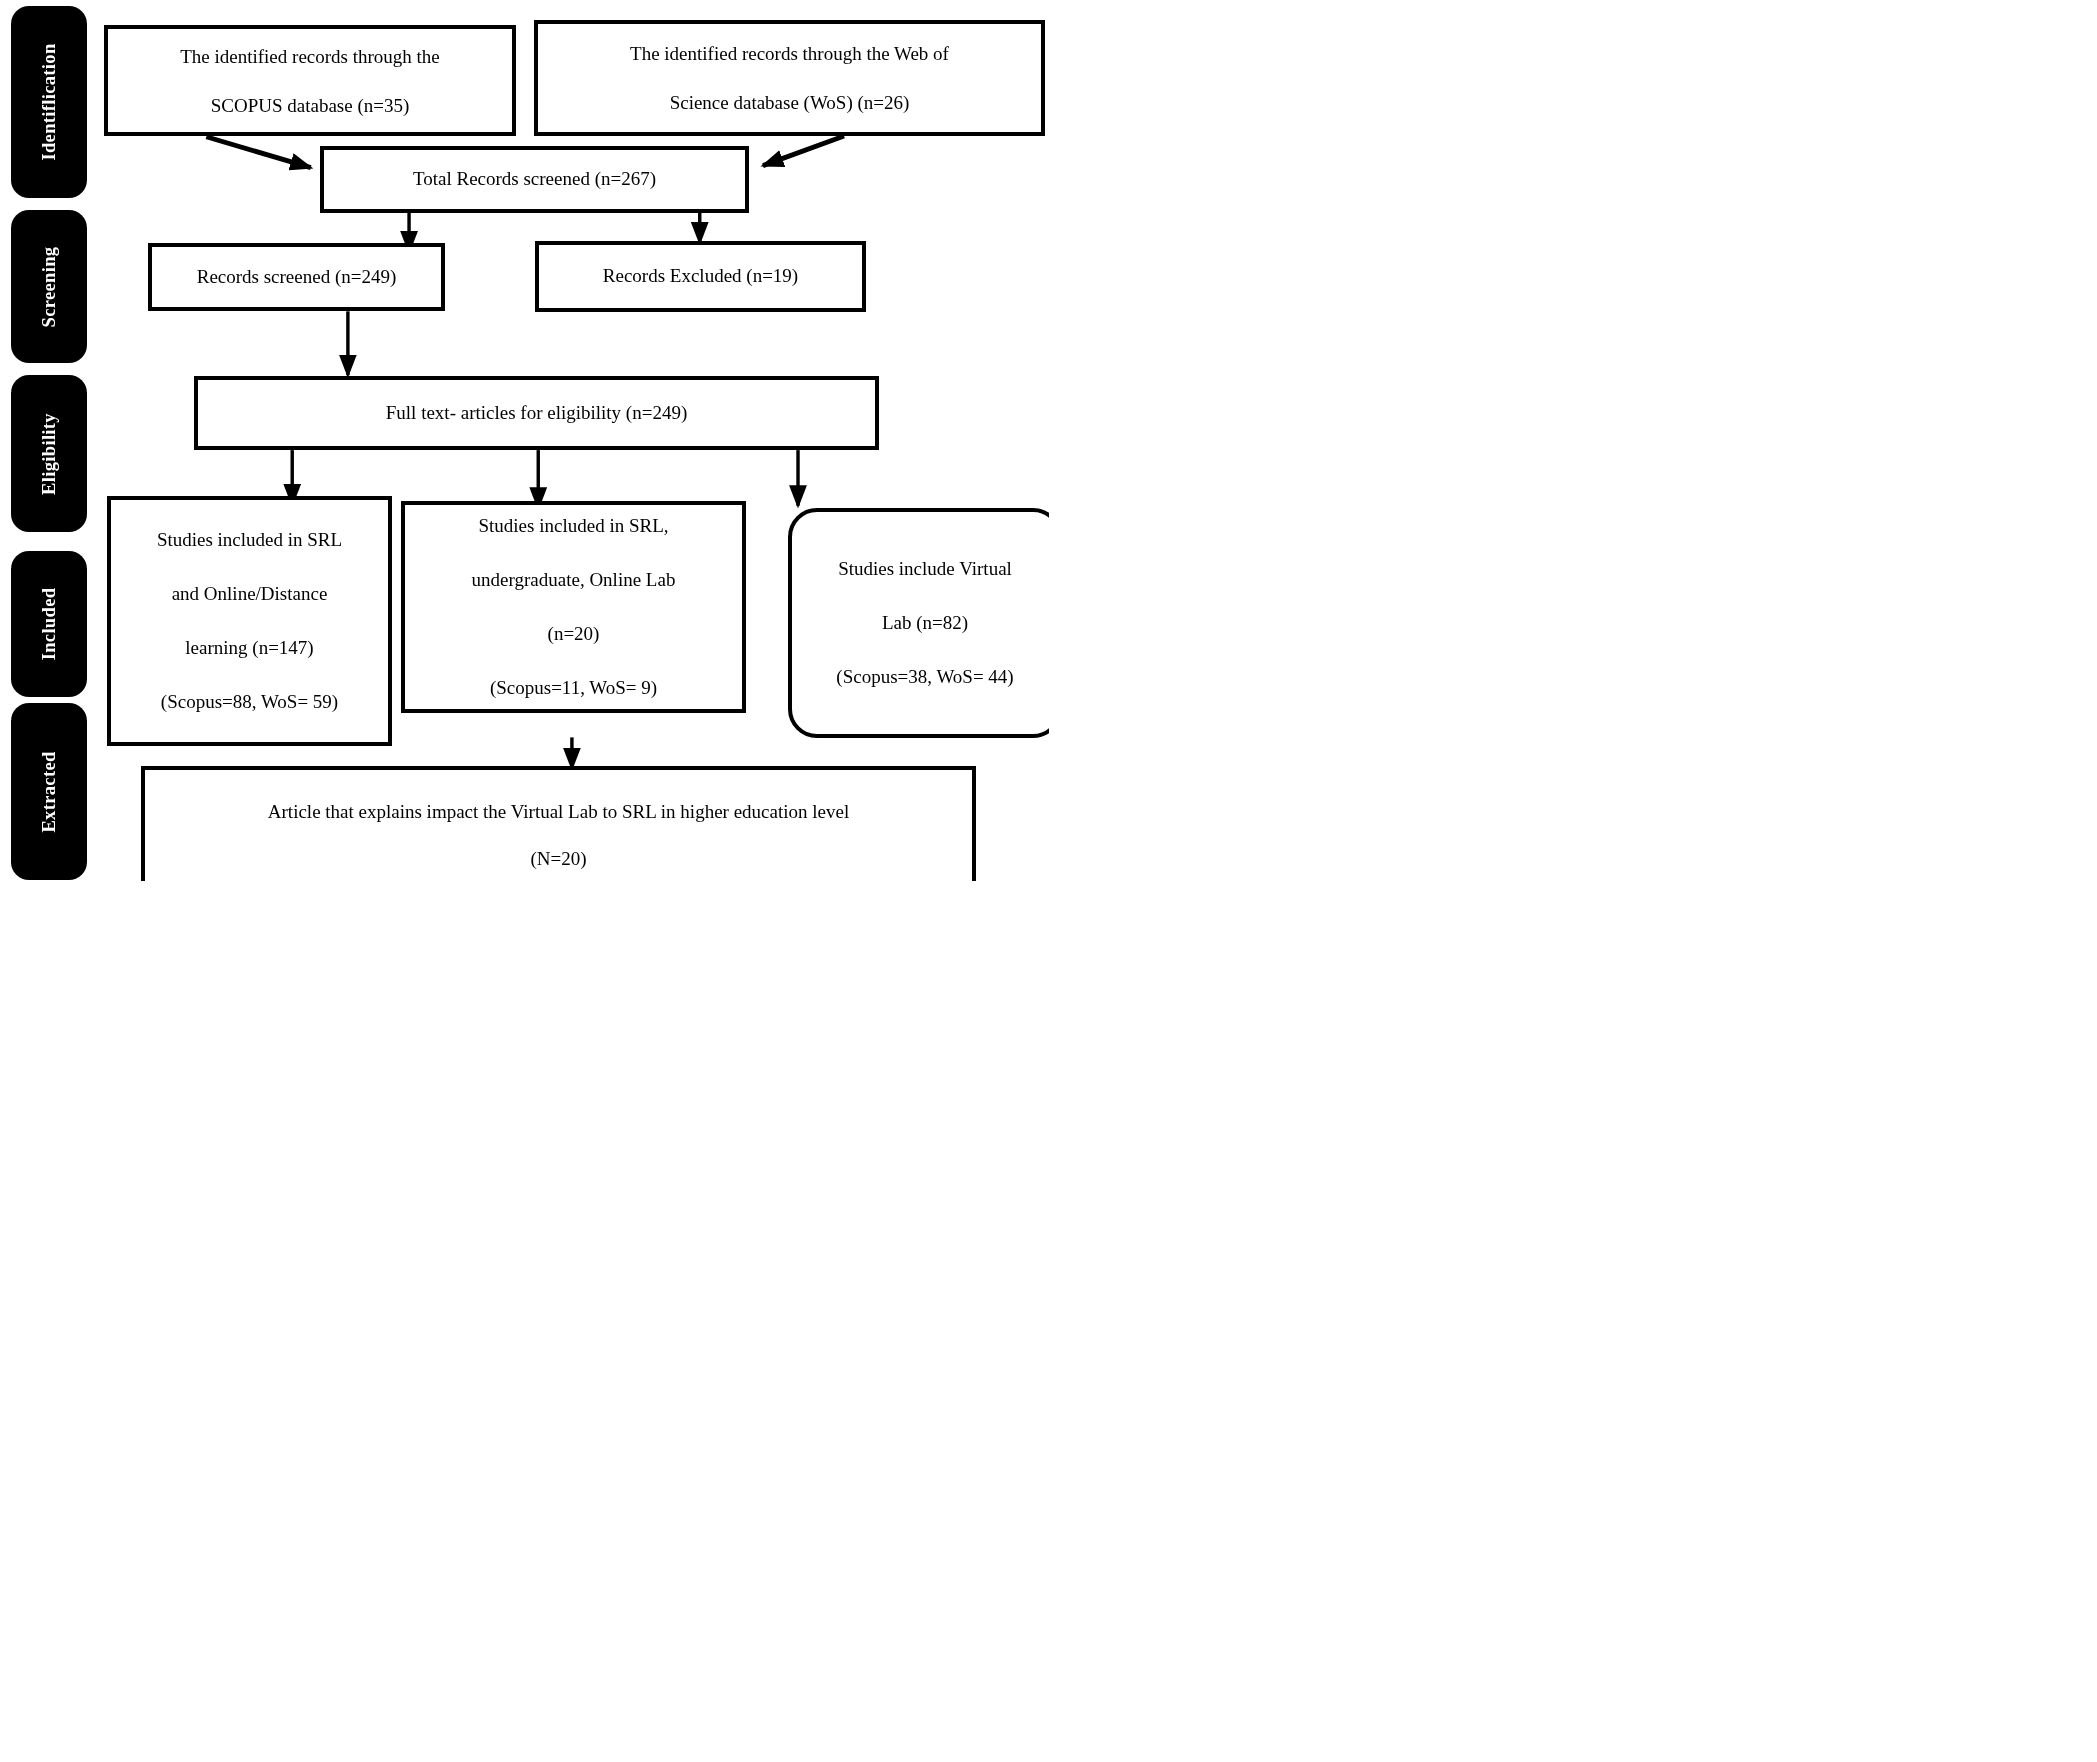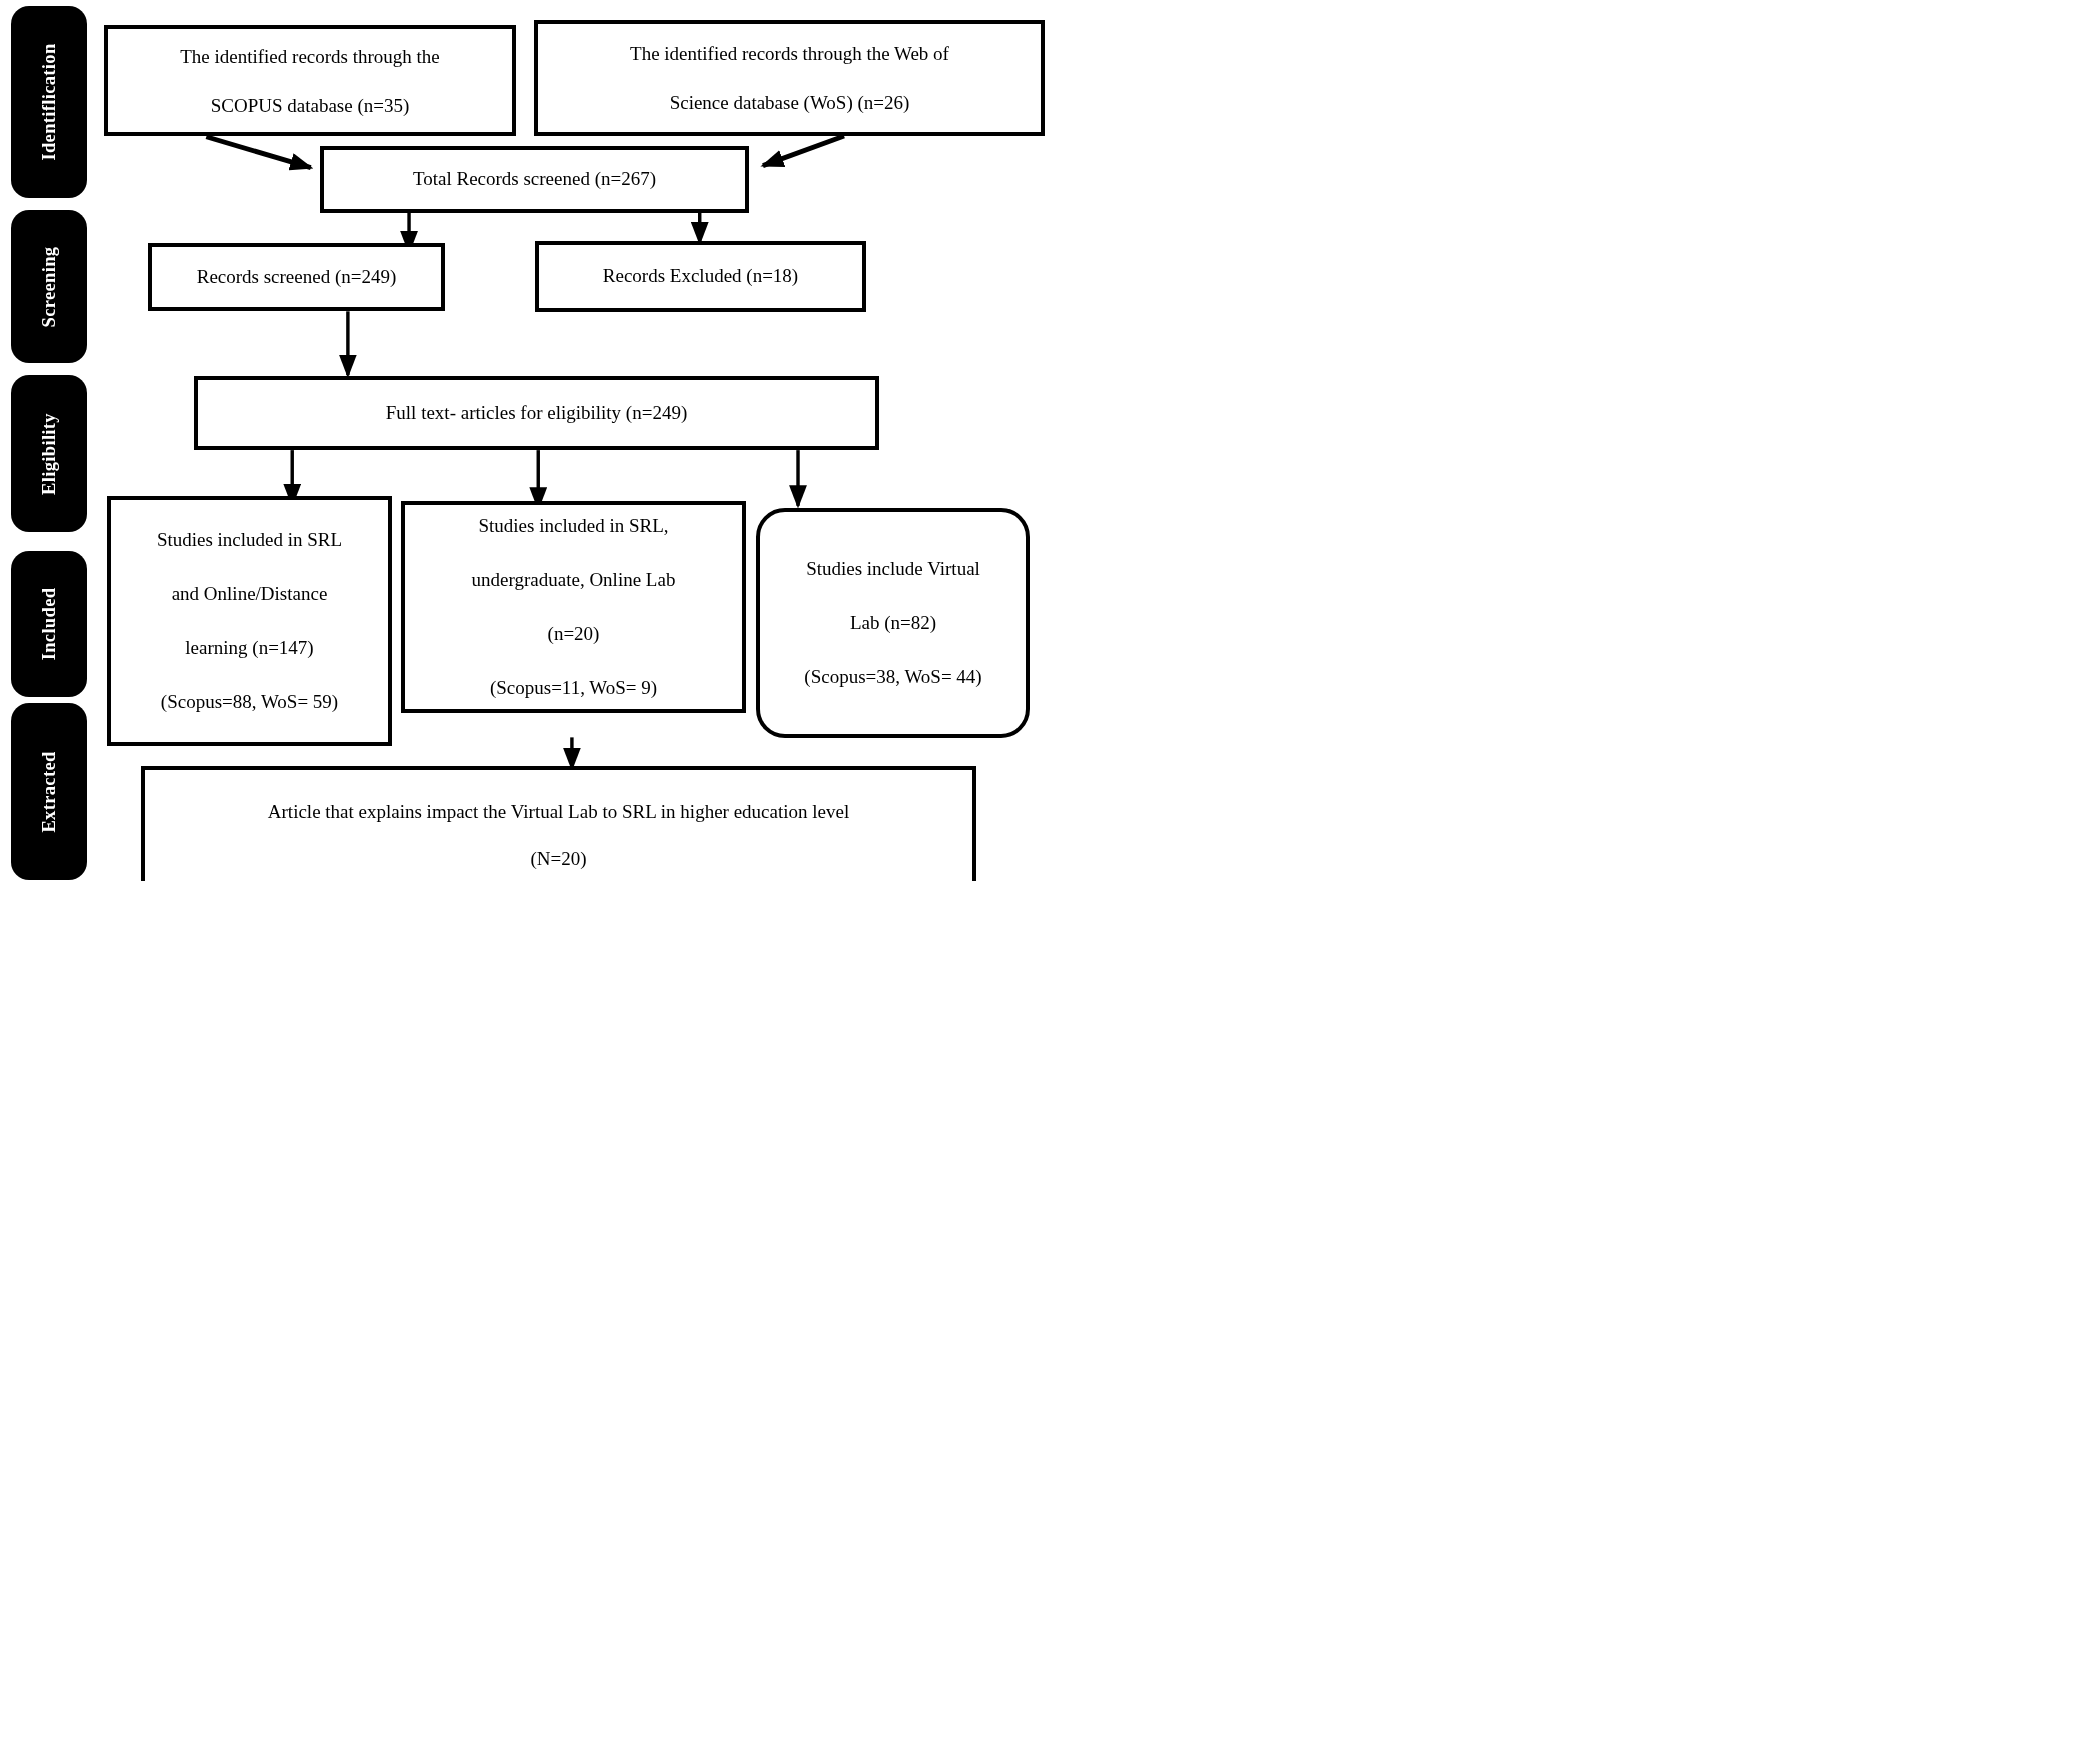--- a/index.html
+++ b/index.html
@@ -61,21 +61,21 @@
   .lh-25 .line { line-height: 2.5; }
 
   .box-scopus    { left: 104px;  top: 25.4px;   width: 412px;  height: 111px; }
   .box-wos       { left: 534px;  top: 20px;   width: 511px;  height: 116px; text-align: center; }
   .box-total     { left: 320px;  top: 146px;  width: 429px;  height: 67px; }
   .box-screened  { left: 148px;  top: 243px;  width: 297px;  height: 68px; }
   .box-excluded  { left: 535px;  top: 241px;  width: 331px;  height: 71px; }
   .box-fulltext  { left: 194px;  top: 376px;  width: 685px;  height: 74px; }
   .box-srlonline { left: 107px;  top: 496px;  width: 285px;  height: 250px; }
   .box-srlvlab   { left: 401px;  top: 501px;  width: 345px;  height: 212px; }
-  .box-vlab      { left: 756px; top: 508px;  width: 274px;  height: 230px; border-radius: 29px; }
+  .box-vlab      { left: 788px; top: 508px;  width: 274px;  height: 230px; border-radius: 29px; }
   .box-article   { left: 141px;  top: 766px; width: 835px; height: 138px; }
 
   .arrow-layer {
     position: absolute;
     left: 0; top: 0;
     width: 1049px;
     height: 881px;
     z-index: 1;
   }
   .arrow-layer line { stroke: #000000; }
@@ -132,21 +132,21 @@
 
   <div class="fbox box-total">
     <div class="line">Total Records screened (n=267)</div>
   </div>
 
   <div class="fbox box-screened">
     <div class="line">Records screened (n=249)</div>
   </div>
 
   <div class="fbox box-excluded">
-    <div class="line">Records Excluded (n=18)</div>
+    <div class="line">Records Excluded (n=19)</div>
   </div>
 
   <div class="fbox box-fulltext">
     <div class="line">Full text- articles for eligibility (n=249)</div>
   </div>
 
   <div class="fbox box-srlonline lh-28">
     <div class="line">Studies included in SRL</div>
     <div class="line">and Online/Distance</div>
     <div class="line">learning (n=147)</div>

